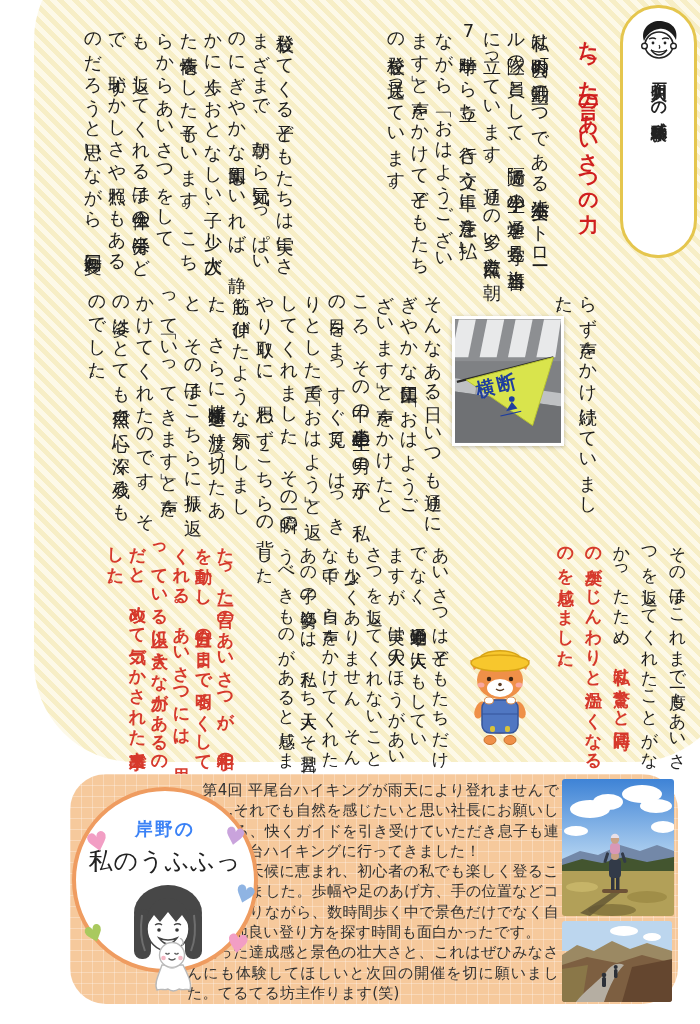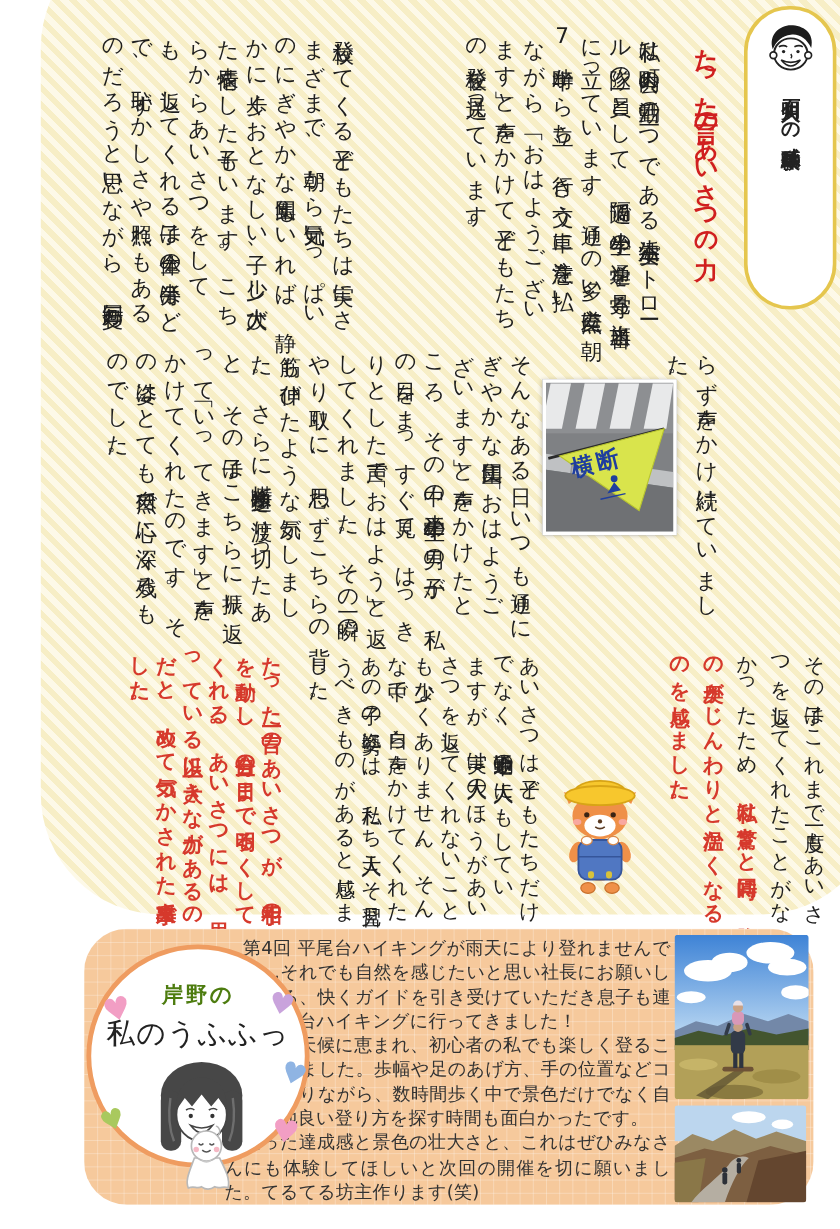--- a/index.html
+++ b/index.html
@@ -64,21 +64,21 @@
     text-align:justify;
   }
   .bottom-text p { margin:0; }
 
   
   .circle-badge {
     position:absolute; left:72px; top:787px; width:186px; height:186px;
     background:#fff; border:4px solid #ef9c60; border-radius:50%;
     text-align:center;
   }
-  .circle-top { margin-top:26px; font-size:18px; font-weight:bold; color:#4d7c0f; letter-spacing:2px; }
+  .circle-top { margin-top:26px; font-size:18px; font-weight:bold; color:#3b82f6; letter-spacing:2px; }
   .circle-title { margin-top:4px; font-size:24px; font-weight:normal; color:#222; letter-spacing:1px; }
   .woman-face { position:absolute; left:50px; top:88px; }
   .heart { position:absolute; font-size:24px; line-height:1; }
   .heart.h1 { left:10px;  top:38px; transform:rotate(-14deg); font-size:26px; }
   .heart.h2 { left:148px; top:34px; transform:rotate(12deg);  font-size:24px; }
   .heart.h3 { left:158px; top:92px; transform:rotate(18deg);  font-size:24px; }
   .heart.h4 { left:150px; top:140px; transform:rotate(8deg);  font-size:26px; }
   .heart.h5 { left:8px;   top:132px; transform:rotate(-20deg);font-size:23px; }
 
   .teru { position:absolute; left:150px; top:938px; width:46px; height:58px; }

